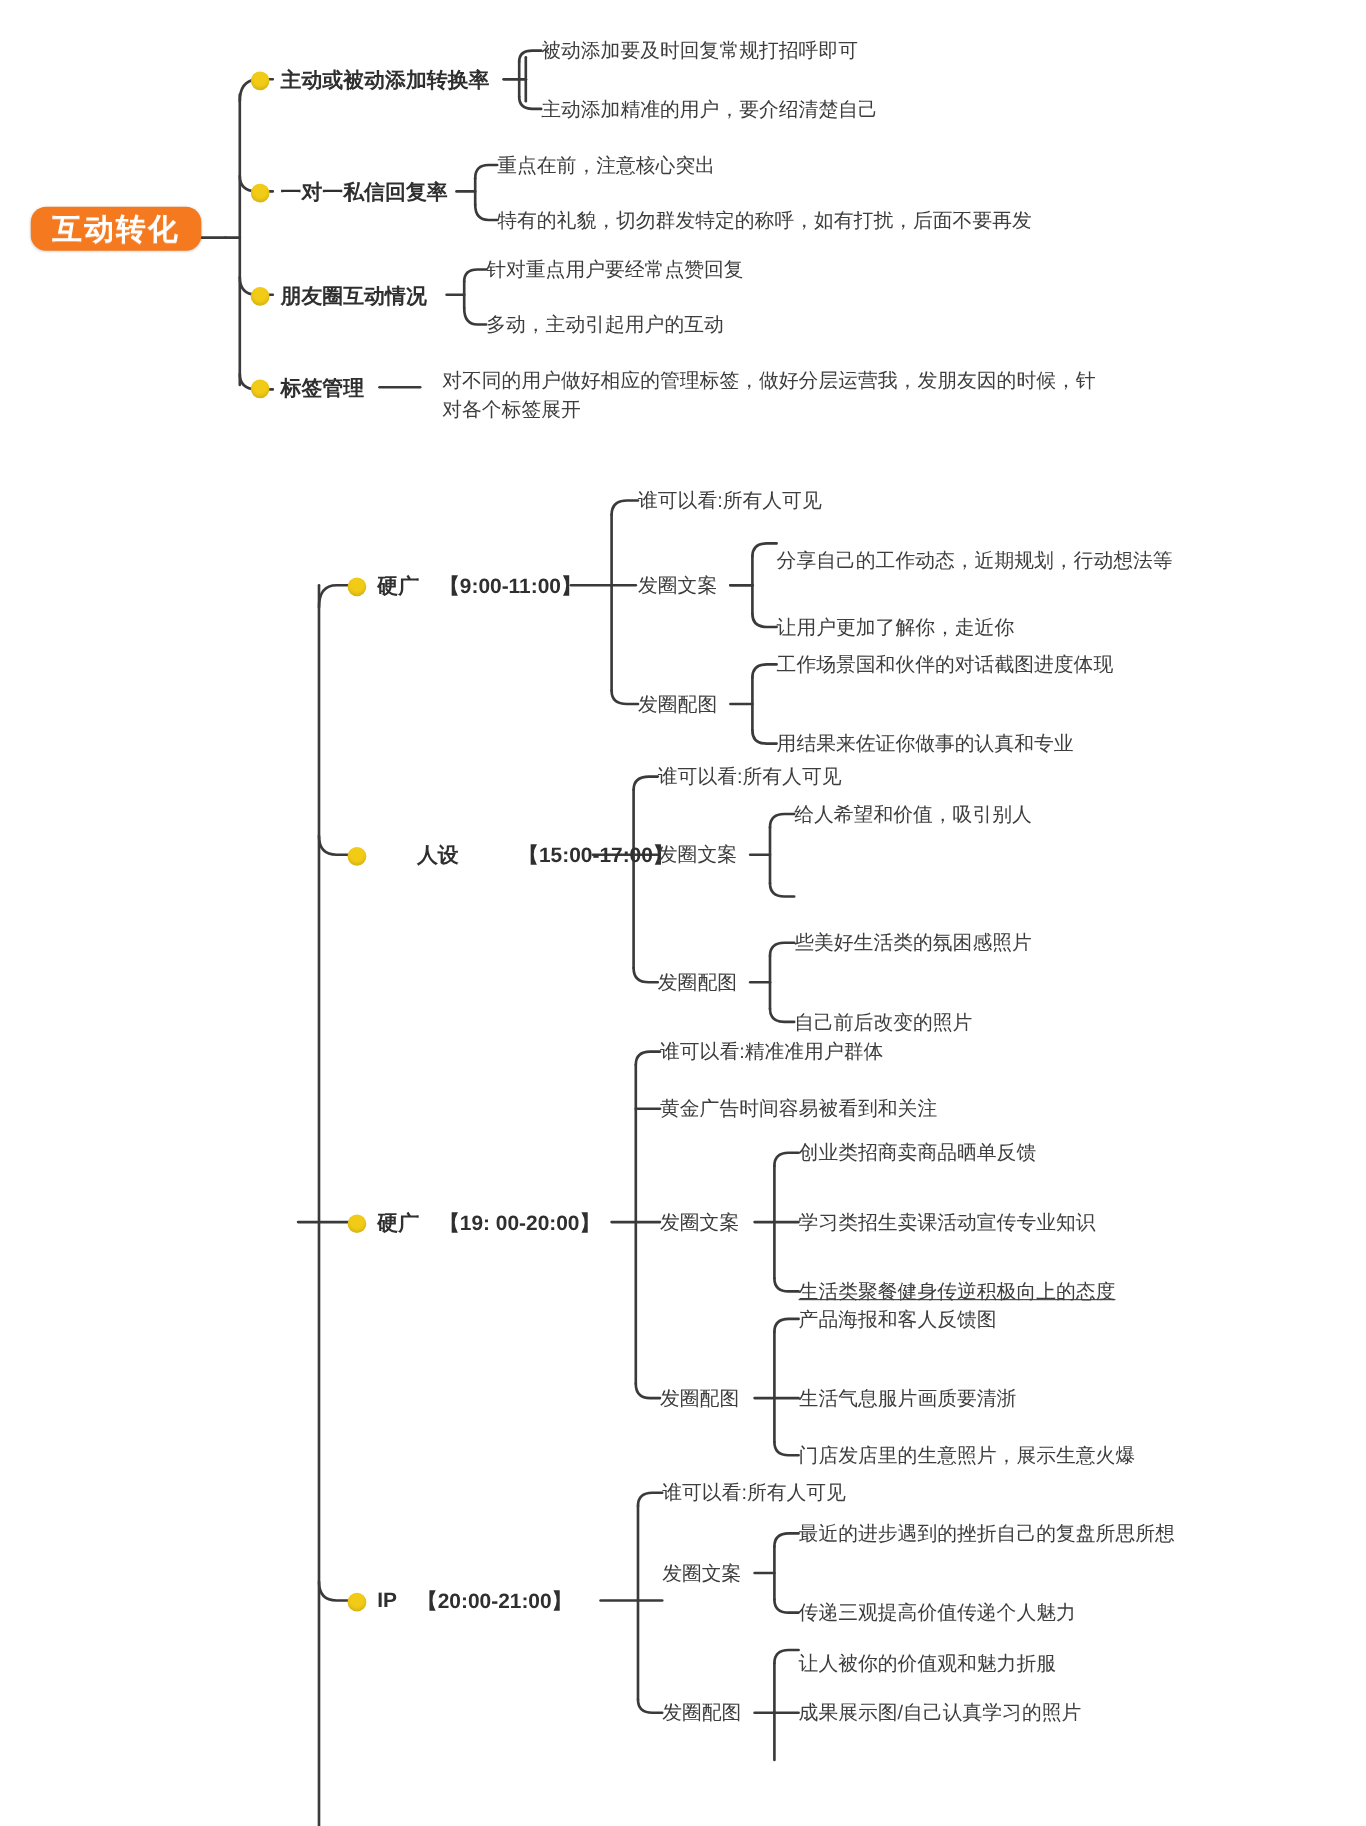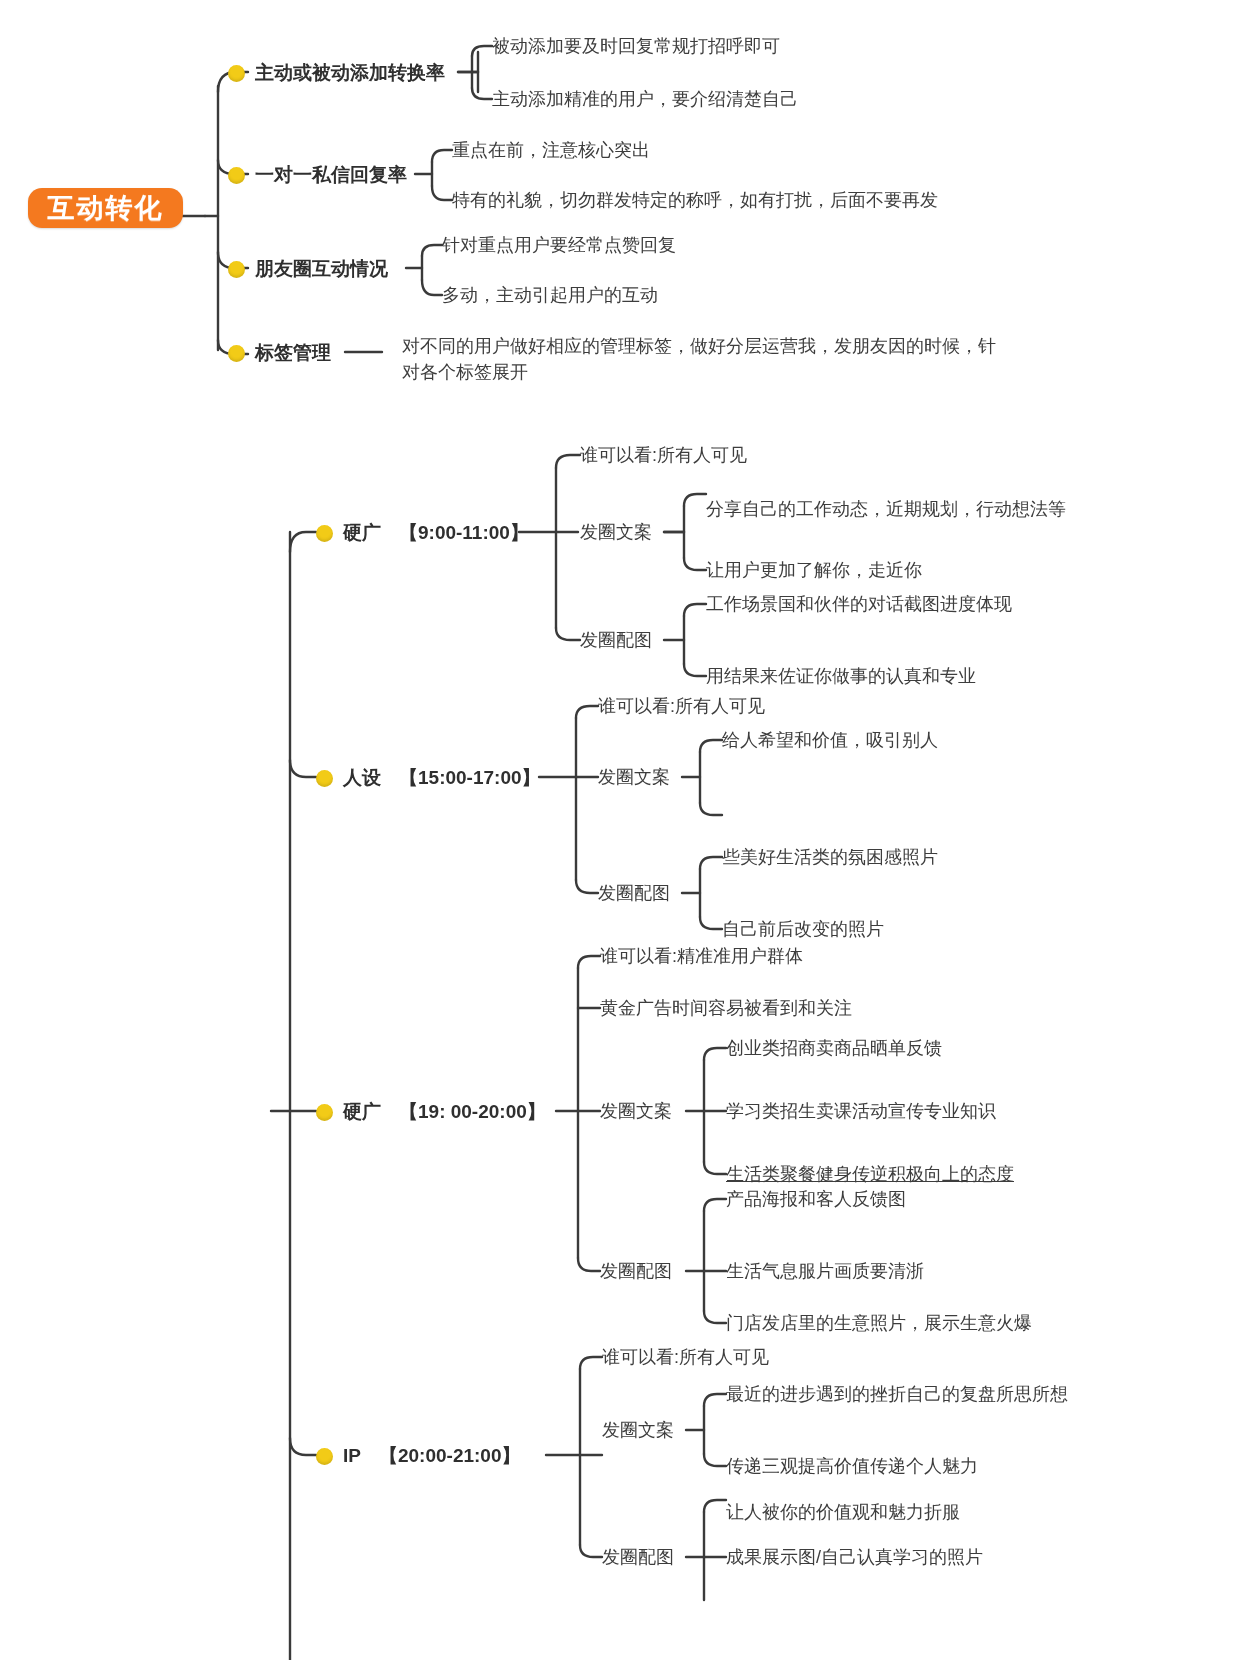--- a/index.html
+++ b/index.html
@@ -224,21 +224,21 @@
   <div class="node l2" style="left:580px;top:628px;">
     <span>发圈配图</span>
   </div>
   <div class="node l3" style="left:706px;top:592px;">
     <span>工作场景国和伙伴的对话截图进度体现</span>
   </div>
   <div class="node l3" style="left:706px;top:664px;">
     <span>用结果来佐证你做事的认真和专业</span>
   </div>
 
-  <div class="node l1" style="left:316px;top:765px;">
+  <div class="node l1" style="left:316px;top:765px;gap:36px;">
     <span class="dot"></span>
     <span>人设</span>
     <span class="time">【15:00-17:00】</span>
   </div>
   <div class="node l2" style="left:598px;top:694px;">
     <span>谁可以看:所有人可见</span>
   </div>
   <div class="node l2" style="left:598px;top:765px;">
     <span>发圈文案</span>
   </div>

